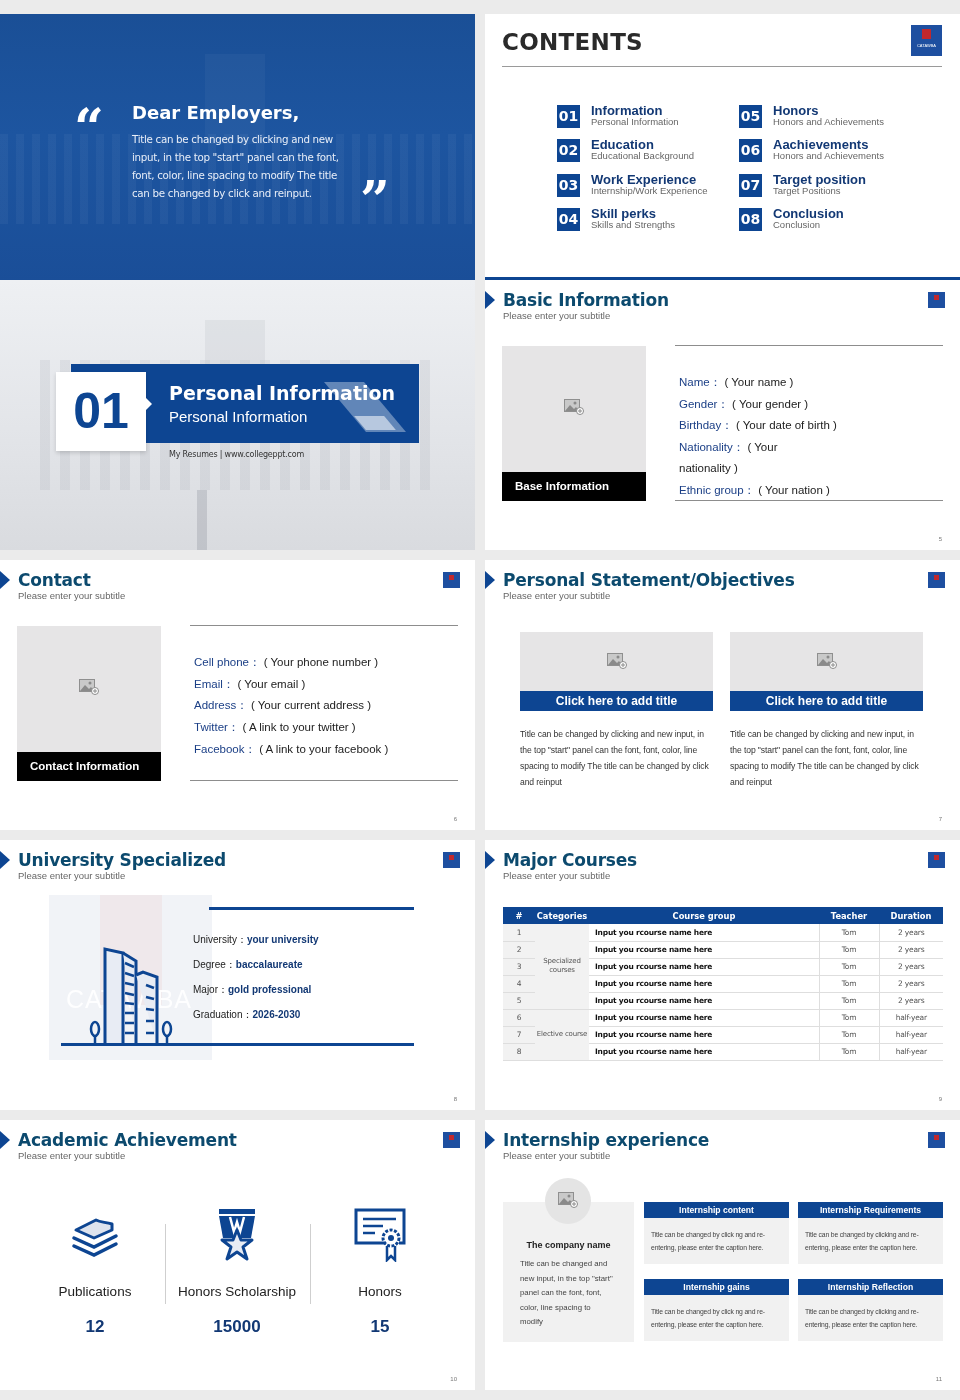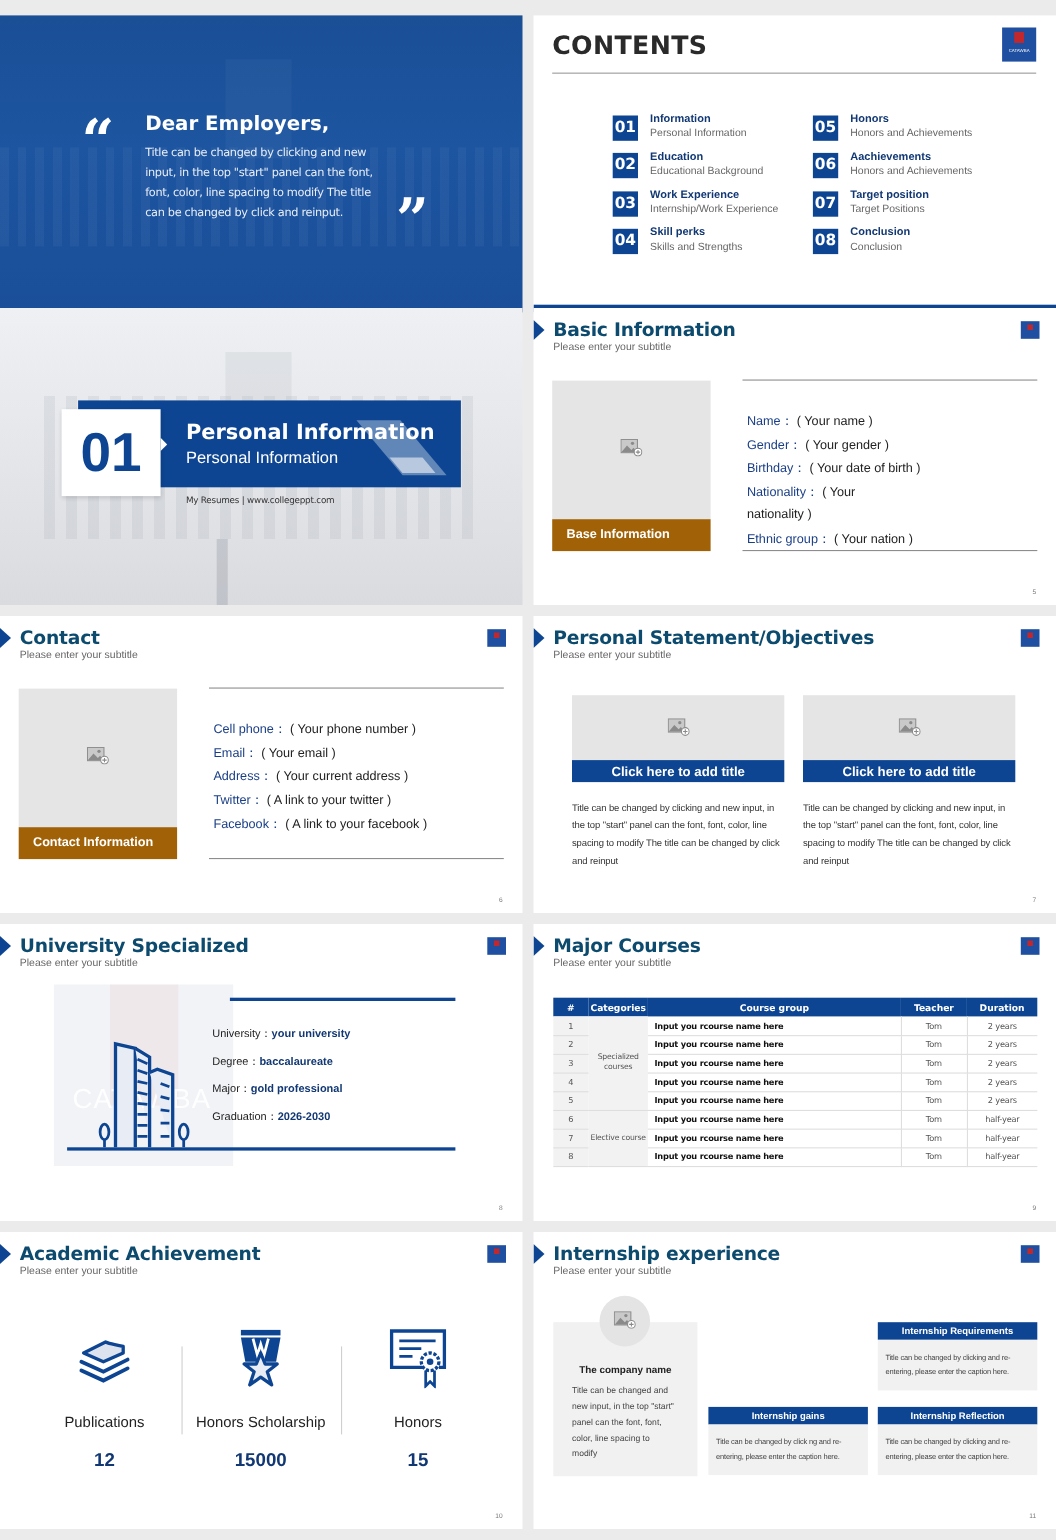--- a/index.html
+++ b/index.html
@@ -27,21 +27,21 @@
   .hero .h-body { position: absolute; left: 132px; top: 116px; width: 210px; font-size: 10.3px; line-height: 18px; color: #e8eef8; font-family: "DejaVu Sans", sans-serif; letter-spacing: -0.3px; }
 
   
   .ct-title { position: absolute; left: 17px; top: 15px; font-size: 23px; font-weight: bold; color: #2a2a2a; font-family: "DejaVu Sans", sans-serif; letter-spacing: 0.3px; }
   .ct-logo { position: absolute; right: 18px; top: 11px; width: 31px; height: 31px; background: #1e4fa0; }
   .ct-logo .crest { position: absolute; left: 11px; top: 4px; width: 9px; height: 10px; background: #c0282d; }
   .ct-logo .ltxt { position: absolute; left: 2px; top: 18px; width: 27px; text-align: center; font-size: 4px; color: #fff; }
   .ct-rule { position: absolute; left: 17px; right: 18px; top: 52px; height: 1px; background: #9a9a9a; }
   .ct-item { position: absolute; width: 180px; height: 26px; }
   .ct-num { position: absolute; left: 0; top: 2px; width: 23px; height: 23px; background: #0d4592; color: #fff; font-size: 14px; font-weight: bold; text-align: center; line-height: 23px; font-family: "DejaVu Sans", sans-serif; }
-  .ct-h { position: absolute; left: 34px; top: 0; font-size: 10px; font-weight: bold; color: #123874; white-space: nowrap; }
+  .ct-h { position: absolute; left: 34px; top: 0; font-size: 13px; font-weight: bold; color: #123874; white-space: nowrap; }
   .ct-s { position: absolute; left: 34px; top: 13px; font-size: 9.5px; color: #666; white-space: nowrap; }
   .ct-bar { position: absolute; left: 0; right: 0; bottom: 0; height: 7px; background: #0d4592; }
 
   
   .section { background: linear-gradient(180deg,#eef0f3 0%,#e2e4e8 60%,#d9dbdf 100%); }
   .section .bldg { position: absolute; left: 40px; top: 80px; width: 400px; height: 130px; background: repeating-linear-gradient(90deg, rgba(160,165,175,0.18) 0 10px, rgba(255,255,255,0) 10px 20px); }
   .section .tower { position: absolute; left: 205px; top: 40px; width: 60px; height: 60px; background: rgba(170,175,185,0.18); }
   .section .road { position: absolute; left: 197px; top: 210px; width: 10px; height: 60px; background: rgba(120,125,135,0.25); }
   .section .band { position: absolute; left: 71px; top: 84px; width: 348px; height: 79px; background: #0d4592; }
   .section .stripe1 { position: absolute; left: 345px; top: 102px; width: 40px; height: 50px; background: rgba(255,255,255,0.35); transform: skewX(40deg); }
@@ -49,21 +49,21 @@
   .section .numbox { position: absolute; left: 56px; top: 92px; width: 90px; height: 79px; background: #fff; box-shadow: 0 2px 4px rgba(0,0,0,0.15); }
   .section .numbox::after { content: ""; position: absolute; right: -6px; top: 26px; border-top: 6px solid transparent; border-bottom: 6px solid transparent; border-left: 6px solid #fff; }
   .section .num { position: absolute; left: 56px; top: 96px; width: 90px; text-align: center; font-size: 50px; font-weight: bold; color: #0d4592; line-height: 70px; }
   .section .sec-title { position: absolute; left: 169px; top: 102px; font-size: 19px; font-weight: bold; color: #fff; font-family: "DejaVu Sans", sans-serif; }
   .section .sec-sub { position: absolute; left: 169px; top: 128px; font-size: 15px; color: #fff; }
   .section .sec-foot { position: absolute; left: 169px; top: 170px; font-size: 8px; color: #333; font-family: "DejaVu Sans", sans-serif; letter-spacing: -0.2px; }
 
   
   .photo { position: absolute; background: #e6e5e6; }
   .img-icon { position: absolute; width: 20px; height: 16px; }
-  .photo-cap { position: absolute; background: #a16207; color: #fff; font-size: 11.5px; font-weight: bold; line-height: 28px; padding-left: 13px; }
+  .photo-cap { position: absolute; background: #000000; color: #fff; font-size: 11.5px; font-weight: bold; line-height: 28px; padding-left: 13px; }
   .rule { position: absolute; height: 1px; background: #8d8d8d; }
   .field { position: absolute; font-size: 11.5px; white-space: nowrap; color: #222; }
   .field .k { color: #1b3f86; }
 
   
   .ps-img { position: absolute; top: 72px; width: 193px; height: 59px; background: #e6e5e6; }
   .ps-cap { position: absolute; top: 131px; width: 193px; height: 20px; background: #0d4592; color: #fff; font-size: 12px; font-weight: bold; text-align: center; line-height: 20px; }
   .ps-txt { position: absolute; top: 166px; width: 195px; font-size: 8.6px; line-height: 16px; color: #333; letter-spacing: -0.1px; }
 
   
@@ -430,20 +430,24 @@
         <rect x="0.5" y="0.5" width="15" height="12" fill="#c9c9c9" stroke="#8f8f8f"></rect>
         <path d="M1 12 L6 6 L10 10 L12 8 L15 12Z" fill="#8a8a8a"></path>
         <circle cx="11" cy="4" r="1.5" fill="#8a8a8a"></circle>
         <circle cx="16" cy="12" r="3.5" fill="#fff" stroke="#8a8a8a"></circle>
         <path d="M16 10v4M14 12h4" stroke="#8a8a8a"></path>
       </svg>
   </div>
   <div class="in-name">The company name</div>
   <div class="in-desc">Title can be changed and new input, in the top "start" panel can the font, font, color, line spacing to modify</div>
 
+  <div class="in-box" style="left:159px;top:82px">
+    <div class="hd">Internship content</div>
+    <div class="bd">Title can be changed by click ng and re-entering, please enter the caption here.</div>
+  </div>
   <div class="in-box" style="left:159px;top:159px">
     <div class="hd">Internship gains</div>
     <div class="bd">Title can be changed by click ng and re-entering, please enter the caption here.</div>
   </div>
   <div class="in-box" style="left:313px;top:82px">
     <div class="hd">Internship Requirements</div>
     <div class="bd">Title can be changed by clicking and re-entering, please enter the caption here.</div>
   </div>
   <div class="in-box" style="left:313px;top:159px">
     <div class="hd">Internship Reflection</div>

